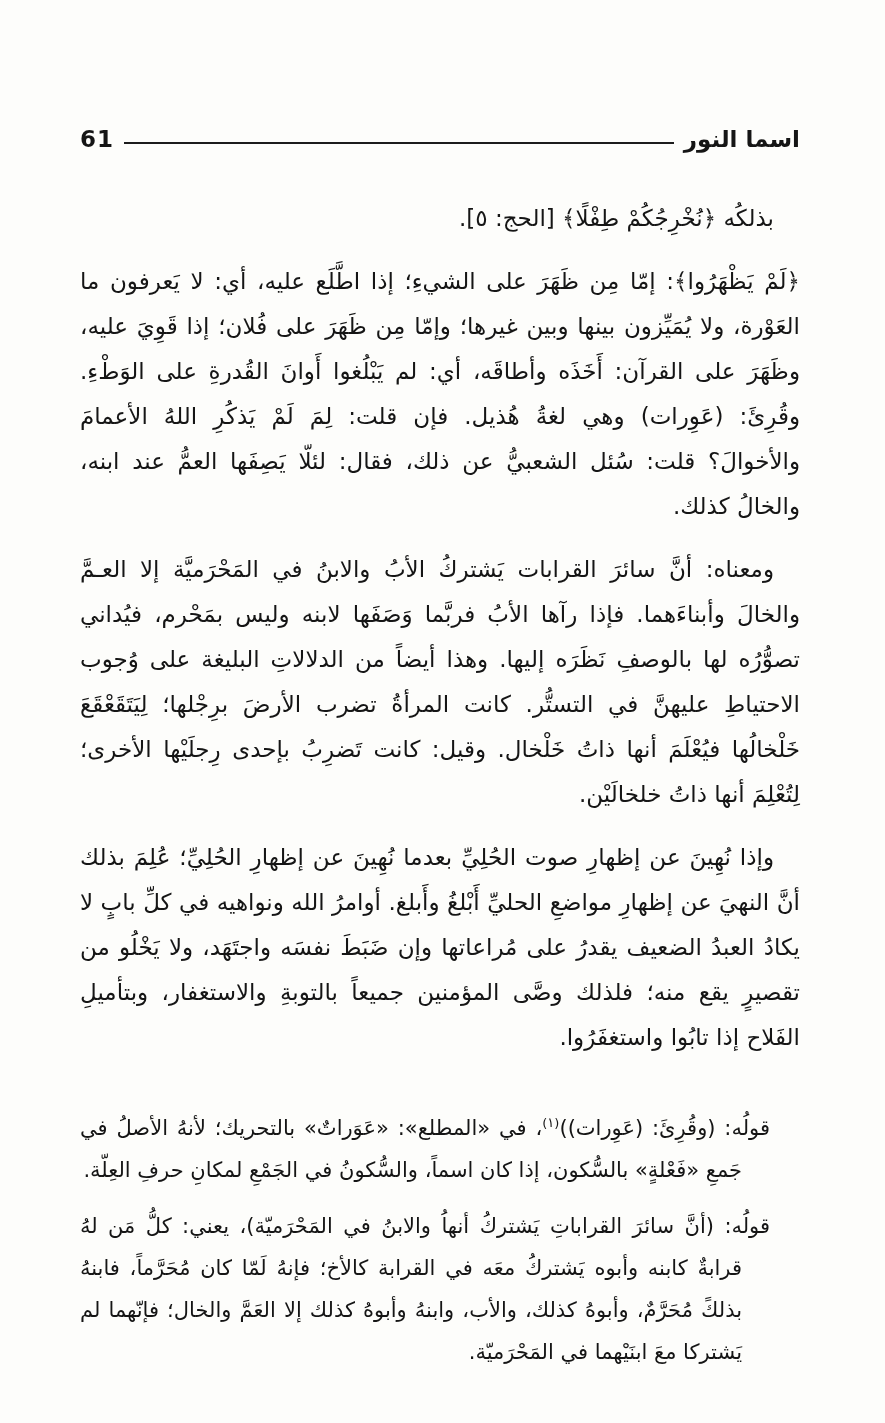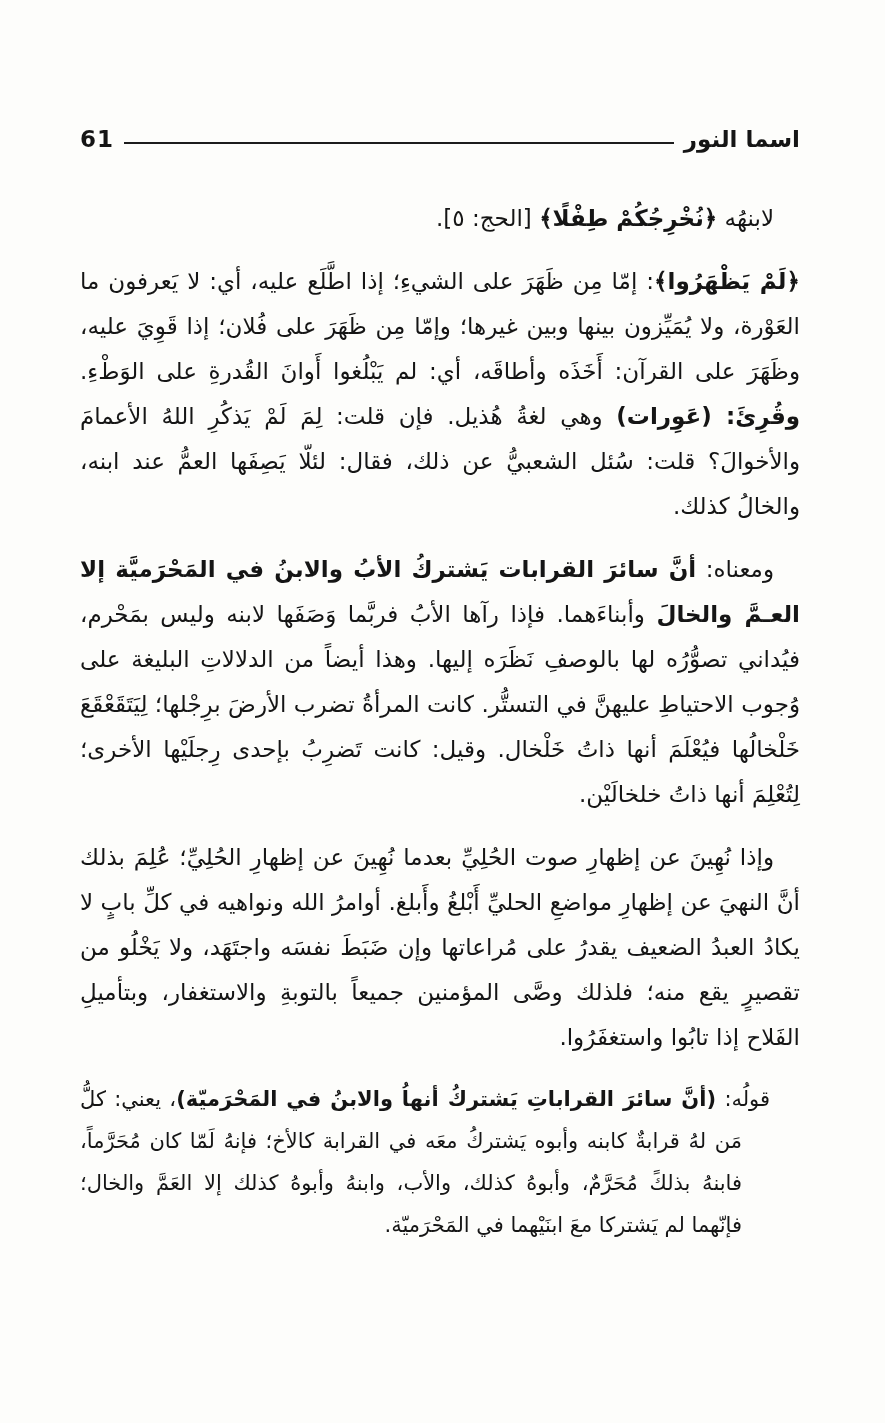--- a/index.html
+++ b/index.html
@@ -44,36 +44,37 @@
   .para { margin: 0 0 18px 0; }
   .para.indent { text-indent: 26px; }
   .para.commentary {
     font-size: 21px;
     line-height: 42px;
     padding-right: 58px;
     text-indent: -28px;
     margin-bottom: 14px;
   }
   .para.section-gap { margin-top: 42px; }
-  .bold, sup.bold { font-weight: 700; }
+  .bold, sup.bold { font-weight: 400; }
   sup { font-size: 0.62em; }
 </style>
 </head>
 <body>
 
 <div class="page">
 
   <div class="header">
     <span class="surah-title">اسما النور</span>
     <span class="rule"></span>
     <span class="page-number">61</span>
   </div>
 
   <div class="body-text">
 
-  <p class="para indent"><span>لابنهُه </span><span class="bold">﴿نُخْرِجُكُمْ طِفْلًا﴾</span><span> [الحج: ٥].</span></p>
+  <p class="para indent"><span>بذلكُه </span><span class="bold">﴿نُخْرِجُكُمْ طِفْلًا﴾</span><span> [الحج: ٥].</span></p>
       <p class="para"><span class="bold">﴿لَمْ يَظْهَرُوا﴾</span><span>: إمّا مِن ظَهَرَ على الشيءِ؛ إذا اطَّلَع عليه، أي: لا يَعرفون ما العَوْرة، ولا يُمَيِّزون بينها وبين غيرها؛ وإمّا مِن ظَهَرَ على فُلان؛ إذا قَوِيَ عليه، وظَهَرَ على القرآن: أَخَذَه وأطاقَه، أي: لم يَبْلُغوا أَوانَ القُدرةِ على الوَطْءِ. </span><span class="bold">وقُرِئَ: (عَوِرات)</span><span> وهي لغةُ هُذيل. فإن قلت: لِمَ لَمْ يَذكُرِ اللهُ الأعمامَ والأخوالَ؟ قلت: سُئل الشعبيُّ عن ذلك، فقال: لئلّا يَصِفَها العمُّ عند ابنه، والخالُ كذلك.</span></p>
       <p class="para indent"><span>ومعناه: </span><span class="bold">أنَّ سائرَ القرابات يَشتركُ الأبُ والابنُ في المَحْرَميَّة إلا العـمَّ والخالَ</span><span> وأبناءَهما. فإذا رآها الأبُ فربَّما وَصَفَها لابنه وليس بمَحْرم، فيُداني تصوُّرُه لها بالوصفِ نَظَرَه إليها. وهذا أيضاً من الدلالاتِ البليغة على وُجوب الاحتياطِ عليهنَّ في التستُّر. كانت المرأةُ تضرب الأرضَ برِجْلها؛ لِيَتَقَعْقَعَ خَلْخالُها فيُعْلَمَ أنها ذاتُ خَلْخال. وقيل: كانت تَضرِبُ بإحدى رِجلَيْها الأخرى؛ لِتُعْلِمَ أنها ذاتُ خلخالَيْن.</span></p>
       <p class="para indent"><span>وإذا نُهِينَ عن إظهارِ صوت الحُلِيِّ بعدما نُهِينَ عن إظهارِ الحُلِيِّ؛ عُلِمَ بذلك أنَّ النهيَ عن إظهارِ مواضعِ الحليِّ أَبْلغُ وأَبلغ. أوامرُ الله ونواهيه في كلِّ بابٍ لا يكادُ العبدُ الضعيف يقدرُ على مُراعاتها وإن ضَبَطَ نفسَه واجتَهَد، ولا يَخْلُو من تقصيرٍ يقع منه؛ فلذلك وصَّى المؤمنين جميعاً بالتوبةِ والاستغفار، وبتأميلِ الفَلاح إذا تابُوا واستغفَرُوا.</span></p>
+      <p class="para commentary section-gap"><span>قولُه: </span><span class="bold">(وقُرِئَ: (عَوِرات))</span><sup>(١)</sup><span>، في «المطلع»: «عَوَراتٌ» بالتحريك؛ لأنهُ الأصلُ في جَمعِ «فَعْلةٍ» بالسُّكون، إذا كان اسماً، والسُّكونُ في الجَمْعِ لمكانِ حرفِ العِلّة.</span></p>
       <p class="para commentary"><span>قولُه: </span><span class="bold">(أنَّ سائرَ القراباتِ يَشتركُ أنهاُ والابنُ في المَحْرَميّة)</span><span>، يعني: كلُّ مَن لهُ قرابةٌ كابنه وأبوه يَشتركُ معَه في القرابة كالأخ؛ فإنهُ لَمّا كان مُحَرَّماً، فابنهُ بذلكً مُحَرَّمٌ، وأبوهُ كذلك، والأب، وابنهُ وأبوهُ كذلك إلا العَمَّ والخال؛ فإنّهما لم يَشتركا معَ ابنَيْهما في المَحْرَميّة.</span></p>
     </div>
 
 </div>
 
 </body></html>

